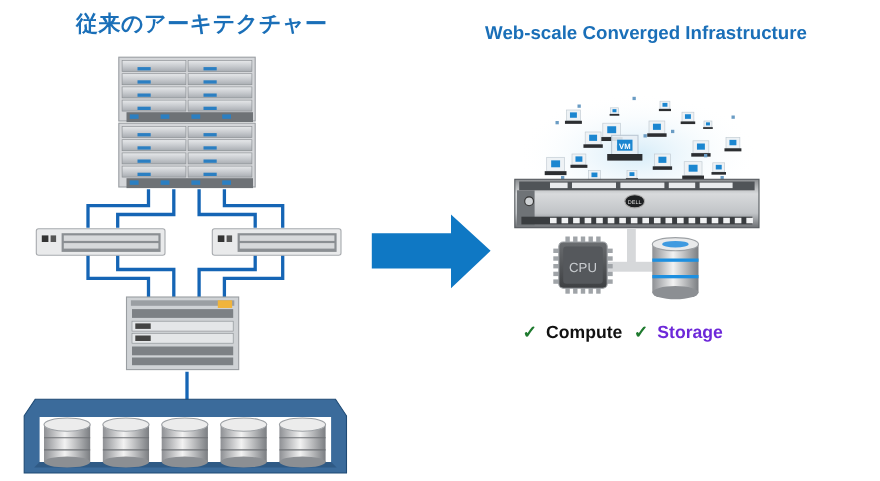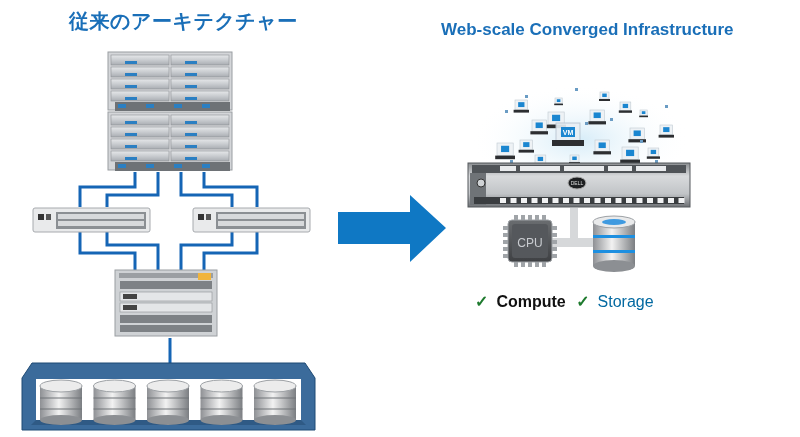--- a/index.html
+++ b/index.html
@@ -5,21 +5,21 @@
   html,body{margin:0;padding:0;background:#fff;}
   body{width:800px;height:437px;position:relative;overflow:hidden;font-family:"Liberation Sans",sans-serif;}
   .abs{position:absolute;}
   .title{color:#1a6fb8;font-weight:bold;white-space:nowrap;margin-left:41px;}
   #title-left{left:28px;top:8px;font-size:20px;font-family:"DejaVu Sans",sans-serif;font-weight:bold;letter-spacing:0.5px;}
   #title-right{left:400px;top:20px;font-size:17px;}
   svg{position:absolute;left:0;top:0;}
   .check-row{left:475px;top:292px;font-size:16px;font-weight:bold;color:#111;white-space:nowrap;}
   .check{color:#1e7a2e;font-size:16px;margin-right:8px;}
   .gap{display:inline-block;width:6px;}
-  #storage-label{font-weight:normal;color:#0369a1;}
+  #storage-label{font-weight:bold;color:#6d28d9;}
 </style>
 </head>
 <body>
 
 <div id="title-left" class="abs title">従来のアーキテクチャー</div>
 <div id="title-right" class="abs title">Web-scale Converged Infrastructure</div>
 
 <svg width="800" height="437" viewBox="0 0 800 437">
   <defs>
     <linearGradient id="metal" x1="0" y1="0" x2="0" y2="1">

